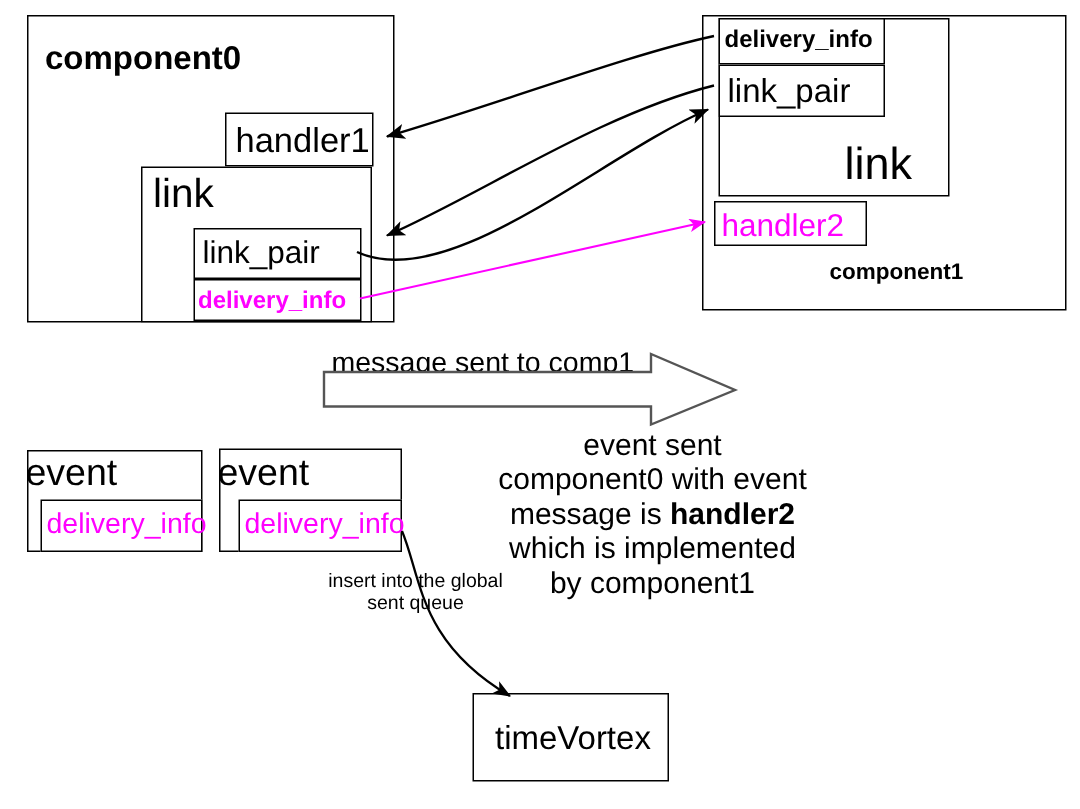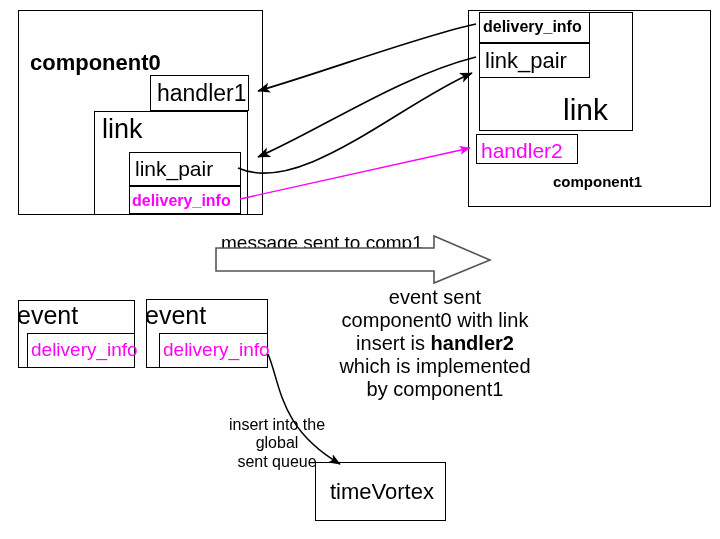--- a/index.html
+++ b/index.html
@@ -45,21 +45,21 @@
     color: #000000;
     line-height: 1.15;
   }
 </style>
 </head>
 <body>
 
 <div id="canvas">
 
   <div class="box" style="left:18px; top:10px; width:245px; height:205px;"></div>
-  <div class="lbl bold" style="left:30px; top:28px; font-size:22px;margin-top:24px;">component0</div>
+  <div class="lbl bold" style="left:30px; top:28px; font-size:22px;">component0</div>
 
   <div class="box" style="left:94px; top:111px; width:154px; height:104px;"></div>
   <div class="lbl" style="left:102px; top:116px; font-size:27px;">link</div>
 
   <div class="box" style="left:150px; top:75px; width:99px; height:36px;"></div>
   <div class="lbl" style="left:157px; top:82px; font-size:23px;">handler1</div>
 
   <div class="box" style="left:129px; top:152px; width:112px; height:34px;"></div>
   <div class="lbl" style="left:135px; top:158px; font-size:21px;">link_pair</div>
 
@@ -88,29 +88,29 @@
   <div class="box" style="left:27px; top:333px; width:108px; height:35px;"></div>
   <div class="lbl magenta" style="left:31px; top:340px; font-size:19px;">delivery_info</div>
 
   <div class="box" style="left:146px; top:299px; width:122px; height:69px;"></div>
   <div class="lbl" style="left:145px; top:303px; font-size:25px;">event</div>
   <div class="box" style="left:159px; top:333px; width:109px; height:35px;"></div>
   <div class="lbl magenta" style="left:163px; top:340px; font-size:19px;">delivery_info</div>
 
   <div class="para" style="left:300px; top:286px; width:270px; font-size:20px;">
     <div>event sent</div>
-    <div>component0 with link</div>
+    <div>component0 with event</div>
     <div>
-      <span>insert is </span><span class="bold">handler2</span>
+      <span>message is </span><span class="bold">handler2</span>
     </div>
     <div>which is implemented</div>
     <div>by component1</div>
   </div>
 
-  <div class="para" style="left:207px; top:416px; width:140px; font-size:16px;">
+  <div class="para" style="left:207px; top:380px; width:140px; font-size:13px;">
     <div>insert into the global</div>
     <div>sent queue</div>
   </div>
 
   <div class="box" style="left:315px; top:462px; width:131px; height:59px;"></div>
   <div class="lbl" style="left:330px; top:481px; font-size:22px;">timeVortex</div>
 
   <svg class="overlay" viewBox="0 0 720 539" xmlns="http://www.w3.org/2000/svg">
     <defs>
       <marker id="arrowBlack" markerWidth="9" markerHeight="9" refX="7.5" refY="3.2" orient="auto" markerUnits="strokeWidth">

